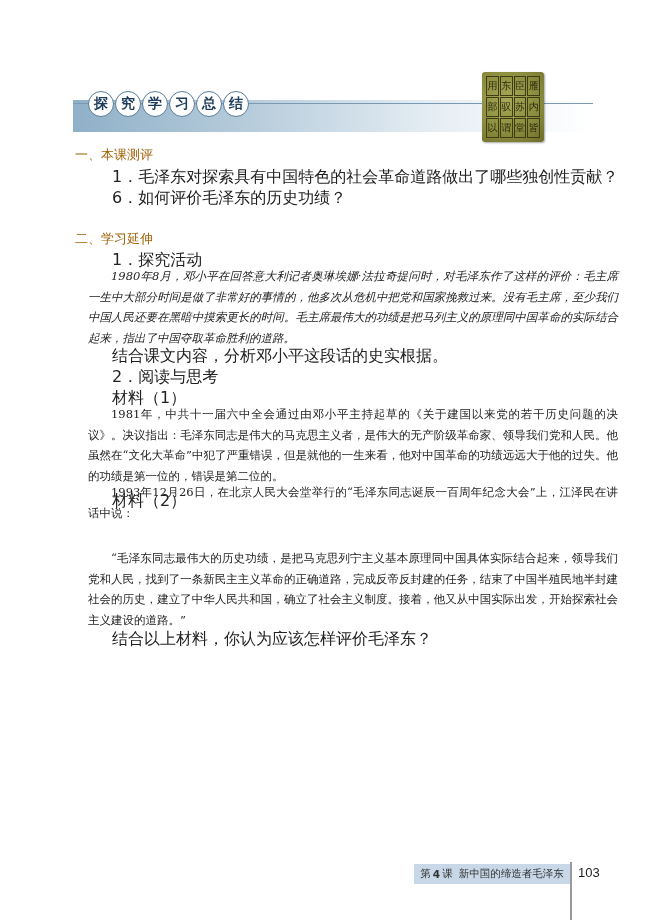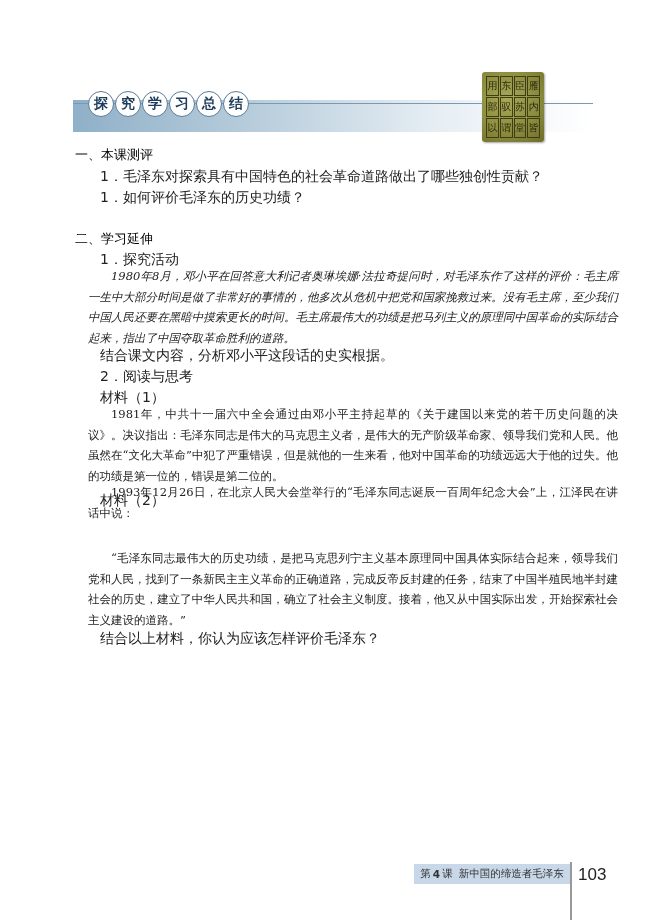--- a/index.html
+++ b/index.html
@@ -25,43 +25,43 @@
     background: radial-gradient(circle at 40% 40%, #a8a858 0%, #8a8a3c 60%, #6d6c2a 100%);
     border-radius: 3px; box-shadow: 1px 1px 2px rgba(0,0,0,0.35);
     display: grid; grid-template-columns: repeat(4, 1fr); grid-template-rows: repeat(3, 1fr);
     padding: 4px; box-sizing: border-box; gap: 1px;
   }
   .seal span {
     border: 1px solid #3e3d16; display: flex; align-items: center; justify-content: center;
     font-size: 10px; color: #2c2b0c; line-height: 1;
   }
   .section-h {
-    position: absolute; left: 75px; font-size: 13px; color: #000000;
+    position: absolute; left: 75px; font-size: 13px; color: #a16207;
     font-family: "DejaVu Sans", sans-serif;
   }
   .line {
-    position: absolute; font-size: 14px; line-height: 1; white-space: nowrap;
-    font-family: "DejaVu Sans", sans-serif; color: #222;
+    position: absolute; font-size: 16px; line-height: 1; white-space: nowrap;
+    font-family: "DejaVu Sans", sans-serif; color: #222; margin-left: 12px;
   }
   .para {
     position: absolute; left: 88px; width: 530px; font-size: 11.5px; line-height: 20.5px;
     text-align: justify; text-indent: 2em; color: #222;
     font-family: "DejaVu Serif", serif;
   }
   .footer-bar {
     position: absolute; left: 414px; top: 864px; width: 156px; height: 20px;
     background: #c8d8e8; display: flex; align-items: center; justify-content: center;
     font-size: 10.5px; color: #333; font-family: "DejaVu Sans", sans-serif;
   }
   .footer-bar b { font-weight: bold; margin: 0 2px; }
   .footer-vline {
     position: absolute; left: 570px; top: 862px; width: 2px; height: 58px; background: #999;
   }
   .page-num {
-    position: absolute; left: 578px; top: 865px; font-size: 17px; color: #222;
+    position: absolute; left: 578px; top: 865px; font-size: 13px; color: #222;
     font-family: "Liberation Sans", sans-serif;
   }
 </style>
 </head>
 <body>
 
 <div class="header-band"></div>
 <div class="header-line"></div>
 <div class="title-circles">
   <div class="circle">探</div>
@@ -81,21 +81,21 @@
   <span>苏</span>
   <span>内</span>
   <span>以</span>
   <span>谓</span>
   <span>堂</span>
   <span>皆</span>
 </div>
 
 <div class="section-h" style="top:146px;">一、本课测评</div>
 <div class="line" style="left:100px; top:169px;">1．毛泽东对探索具有中国特色的社会革命道路做出了哪些独创性贡献？</div>
-<div class="line" style="left:100px; top:190px;">1．如何评价毛泽东的历史功绩？</div>
+<div class="line" style="left:100px; top:190px;">6．如何评价毛泽东的历史功绩？</div>
 
 <div class="section-h" style="top:230px;">二、学习延伸</div>
 <div class="line" style="left:100px; top:252px;">1．探究活动</div>
 <div class="para" style="top:266px;font-style:italic;">1980年8月，邓小平在回答意大利记者奥琳埃娜·法拉奇提问时，对毛泽东作了这样的评价：毛主席一生中大部分时间是做了非常好的事情的，他多次从危机中把党和国家挽救过来。没有毛主席，至少我们中国人民还要在黑暗中摸索更长的时间。毛主席最伟大的功绩是把马列主义的原理同中国革命的实际结合起来，指出了中国夺取革命胜利的道路。</div>
 <div class="line" style="left:100px; top:348px;">结合课文内容，分析邓小平这段话的史实根据。</div>
 <div class="line" style="left:100px; top:369px;text-align:center;">2．阅读与思考</div>
 <div class="line" style="left:100px; top:390px;">材料（1）</div>
 <div class="para" style="top:404px;">1981年，中共十一届六中全会通过由邓小平主持起草的《关于建国以来党的若干历史问题的决议》。决议指出：毛泽东同志是伟大的马克思主义者，是伟大的无产阶级革命家、领导我们党和人民。他虽然在“文化大革命”中犯了严重错误，但是就他的一生来看，他对中国革命的功绩远远大于他的过失。他的功绩是第一位的，错误是第二位的。</div>
 <div class="line" style="left:100px; top:493px;">材料（2）</div>
 <div class="para" style="top:482px;">1993年12月26日，在北京人民大会堂举行的“毛泽东同志诞辰一百周年纪念大会”上，江泽民在讲话中说：</div>

